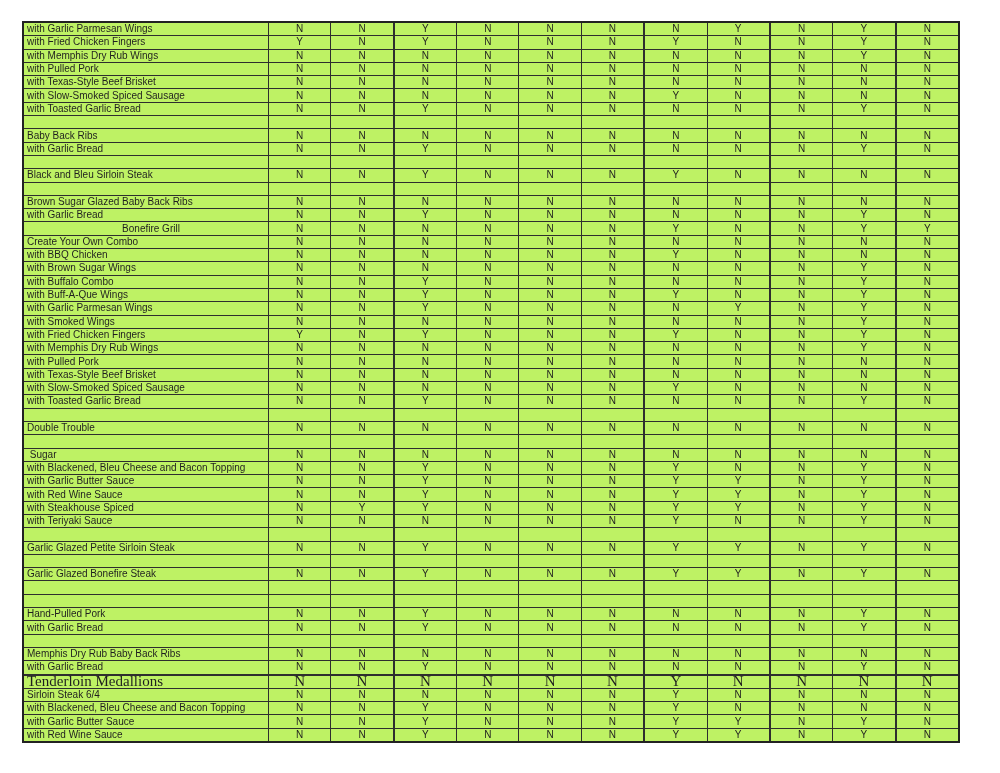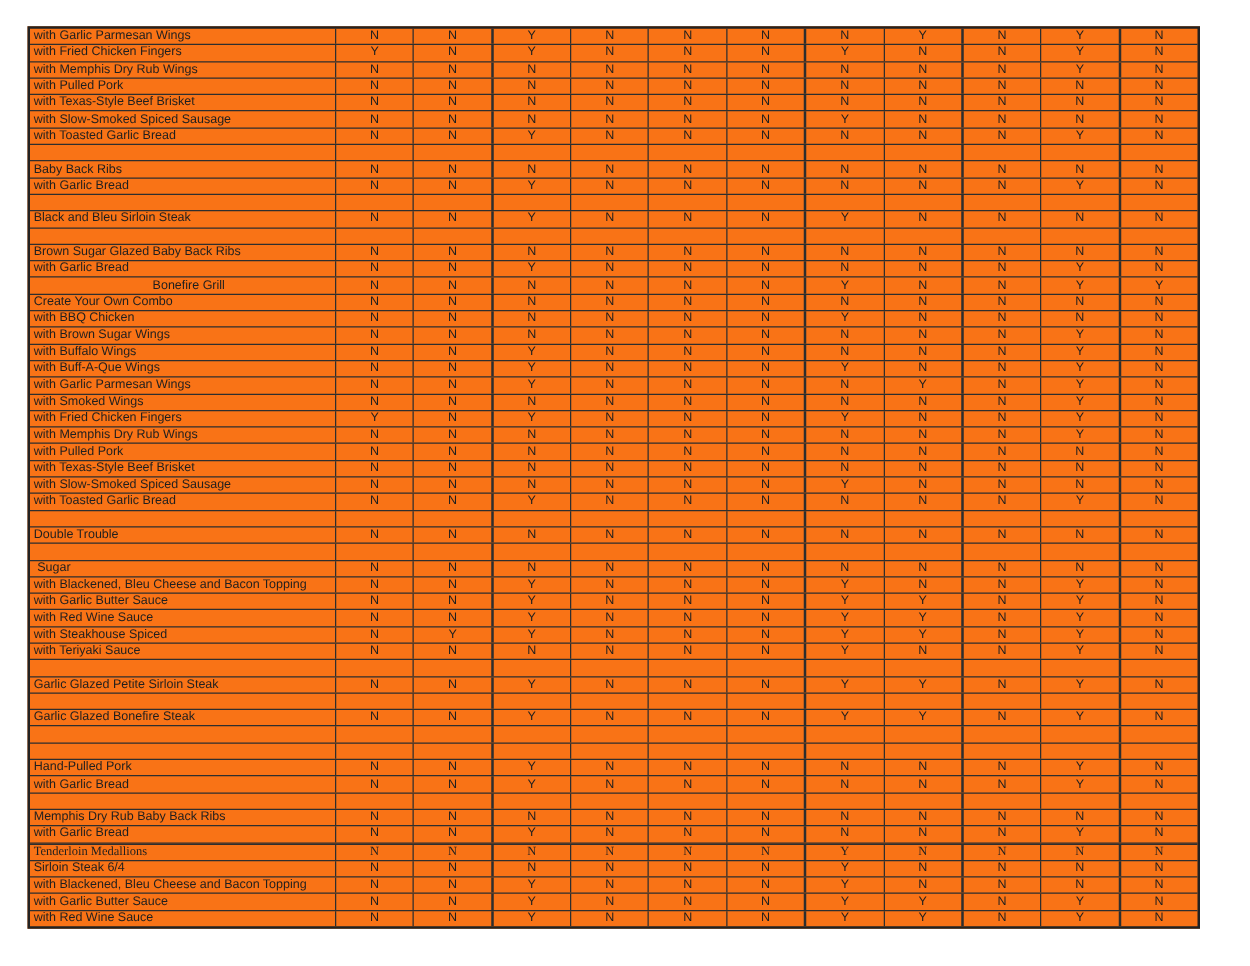--- a/index.html
+++ b/index.html
@@ -3,35 +3,35 @@
 <meta charset="utf-8">
 <style>
   html,body{margin:0;padding:0;}
   body{
     width:1000px;height:773px;background:#ffffff;position:relative;
     font-family:"Liberation Sans",sans-serif;
   }
   .table-wrap{
     position:absolute;left:22px;top:21px;width:938px;height:722px;
     box-sizing:border-box;border:2px solid #222222;
-    display:flex;flex-direction:column;background:#f97316;
+    display:flex;flex-direction:column;background:#bef264;
   }
   .row{flex:1 1 0;display:flex;border-bottom:1px solid #2e2e2e;min-height:0;}
   .row:last-child{border-bottom:none;}
   .cell{
     box-sizing:border-box;border-right:1px solid #2e2e2e;
     display:flex;align-items:center;justify-content:center;
     font-size:10px;color:#1f1f1f;overflow:hidden;line-height:1;
   }
   .cell.item{width:245px;flex:none;justify-content:flex-start;padding-left:3px;white-space:pre;}
   .cell.val{flex:1 1 0;}
   .cell.val.thick{border-right-width:2px;}
   .cell.val:last-child{border-right:none;}
   .row.center .cell.item{justify-content:center;padding-left:10px;}
-  .row.serif .cell{font-family:"Liberation Serif",serif;font-size:10px;}
+  .row.serif .cell{font-family:"Liberation Serif",serif;font-size:15px;}
   .row.serif{border-top:1px solid #2e2e2e;}
 </style>
 </head>
 <body>
 
 <div class="table-wrap">
     <div class="row">
       <div class="cell item">with Garlic Parmesan Wings</div>
       <div class="cell val">N</div>
       <div class="cell val thick">N</div>
@@ -291,21 +291,21 @@
       <div class="cell val">N</div>
       <div class="cell val">N</div>
       <div class="cell val thick">N</div>
       <div class="cell val">N</div>
       <div class="cell val thick">N</div>
       <div class="cell val">N</div>
       <div class="cell val thick">Y</div>
       <div class="cell val">N</div>
     </div>
     <div class="row">
-      <div class="cell item">with Buffalo Wings</div>
+      <div class="cell item">with Buffalo Combo</div>
       <div class="cell val">N</div>
       <div class="cell val thick">N</div>
       <div class="cell val">Y</div>
       <div class="cell val">N</div>
       <div class="cell val">N</div>
       <div class="cell val thick">N</div>
       <div class="cell val">N</div>
       <div class="cell val thick">N</div>
       <div class="cell val">N</div>
       <div class="cell val thick">Y</div>

